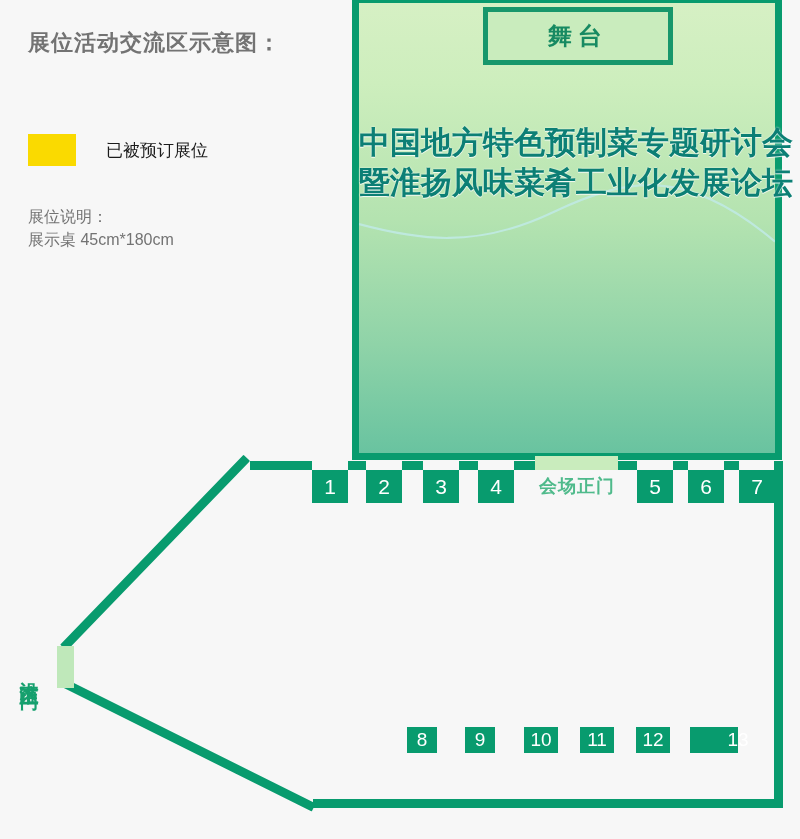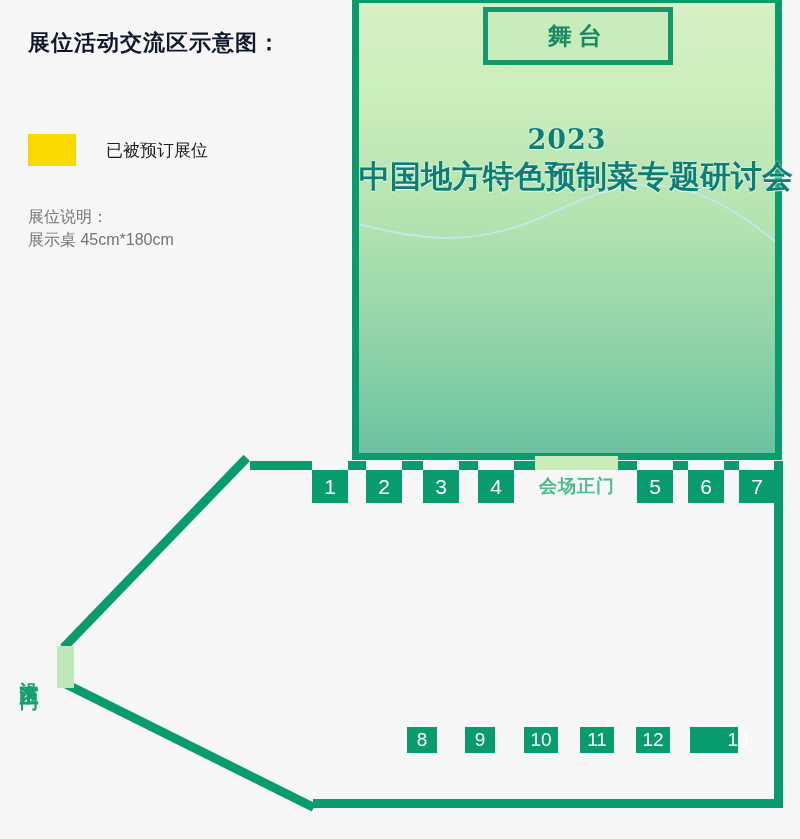--- a/index.html
+++ b/index.html
@@ -7,21 +7,21 @@
     width:800px;height:839px;
     background:#f7f7f7;
     font-family:"Liberation Sans","DejaVu Sans",sans-serif;
     position:relative;overflow:hidden;
   }
   .root{position:absolute;left:0;top:0;width:800px;height:839px;}
 
   
   .legend-title{
     position:absolute;left:28px;top:28px;
-    font-size:22px;font-weight:700;color:#0f172a;
+    font-size:22px;font-weight:700;color:#737373;
     letter-spacing:1px;white-space:nowrap;
   }
   .legend-row{position:absolute;left:28px;display:flex;align-items:center;}
   .legend-row.r1{top:90px;}
   .legend-row.r2{top:134px;}
   .swatch{width:48px;height:32px;display:block;}
   .legend-label{
     margin-left:30px;font-size:17px;color:#1b1b1b;white-space:nowrap;
   }
   .notes{
@@ -129,22 +129,22 @@
   <div class="hall">
     <svg class="hall-wave" viewBox="0 0 430 464" preserveAspectRatio="none">
       <path d="M0 228 C 60 244, 120 254, 200 216 C 280 178, 340 170, 430 246" fill="none" stroke="#bfe9e0" stroke-width="2.2" opacity="0.95"></path>
     </svg>
 
     <div class="stage">
       <span class="stage-label">舞台</span>
     </div>
 
     <div class="hall-title">
-      <div class="yr">2023</div>
       <div class="l1">中国地方特色预制菜专题研讨会</div>
+      <div class="l2">暨淮扬风味菜肴工业化发展论坛</div>
     </div>
   </div>
 
   <div class="wall wall-top-left"></div>
   <div class="wall wall-seg" style="left:348px;width:18px;"></div>
   <div class="wall wall-seg" style="left:402px;width:21px;"></div>
   <div class="wall wall-seg" style="left:459px;width:19px;"></div>
   <div class="wall wall-seg" style="left:514px;width:21px;"></div>
   <div class="wall wall-seg" style="left:618px;width:19px;"></div>
   <div class="wall wall-seg" style="left:673px;width:15px;"></div>

